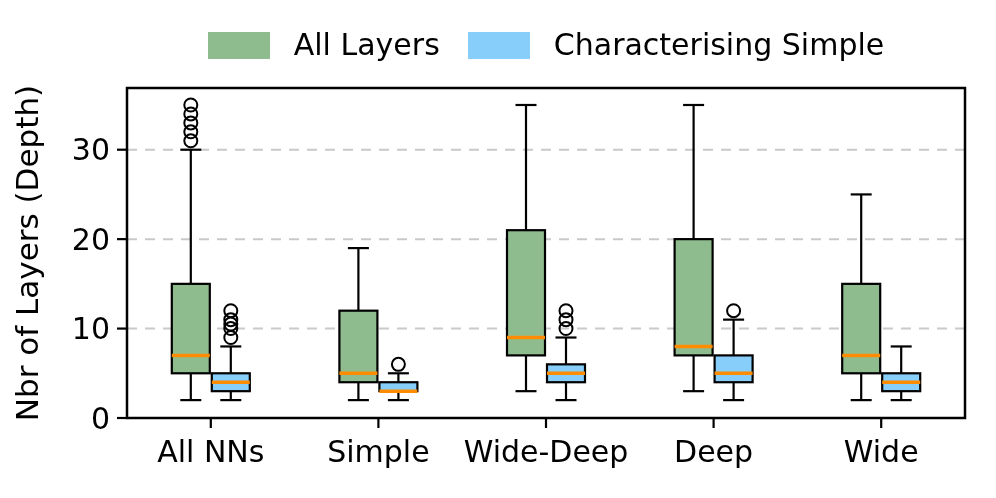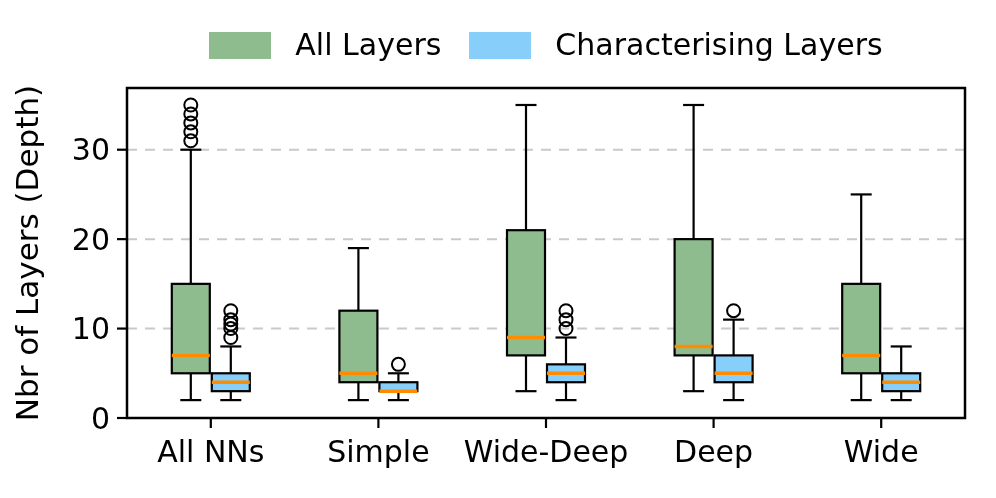--- a/index.html
+++ b/index.html
@@ -143,16 +143,16 @@
       <rect x="127" y="88" width="838" height="330" fill="none" stroke="#000" stroke-width="2.5"></rect>
       <text x="0" y="0" text-anchor="middle" font-size="31px" fill="#000" transform="translate(38,253) rotate(-90)">Nbr of Layers (Depth)</text>
     </svg>
   <div id="legend">
     <div class="legend-item">
       <span class="legend-swatch" style="background-color: rgb(143, 188, 143);"></span>
       <span class="legend-label">All Layers</span>
     </div>
     <div class="legend-item">
       <span class="legend-swatch" style="background-color: rgb(135, 206, 250);"></span>
-      <span class="legend-label">Characterising Layers</span>
+      <span class="legend-label">Characterising Simple</span>
     </div>
   </div>
 </div>
 
 </body></html>

